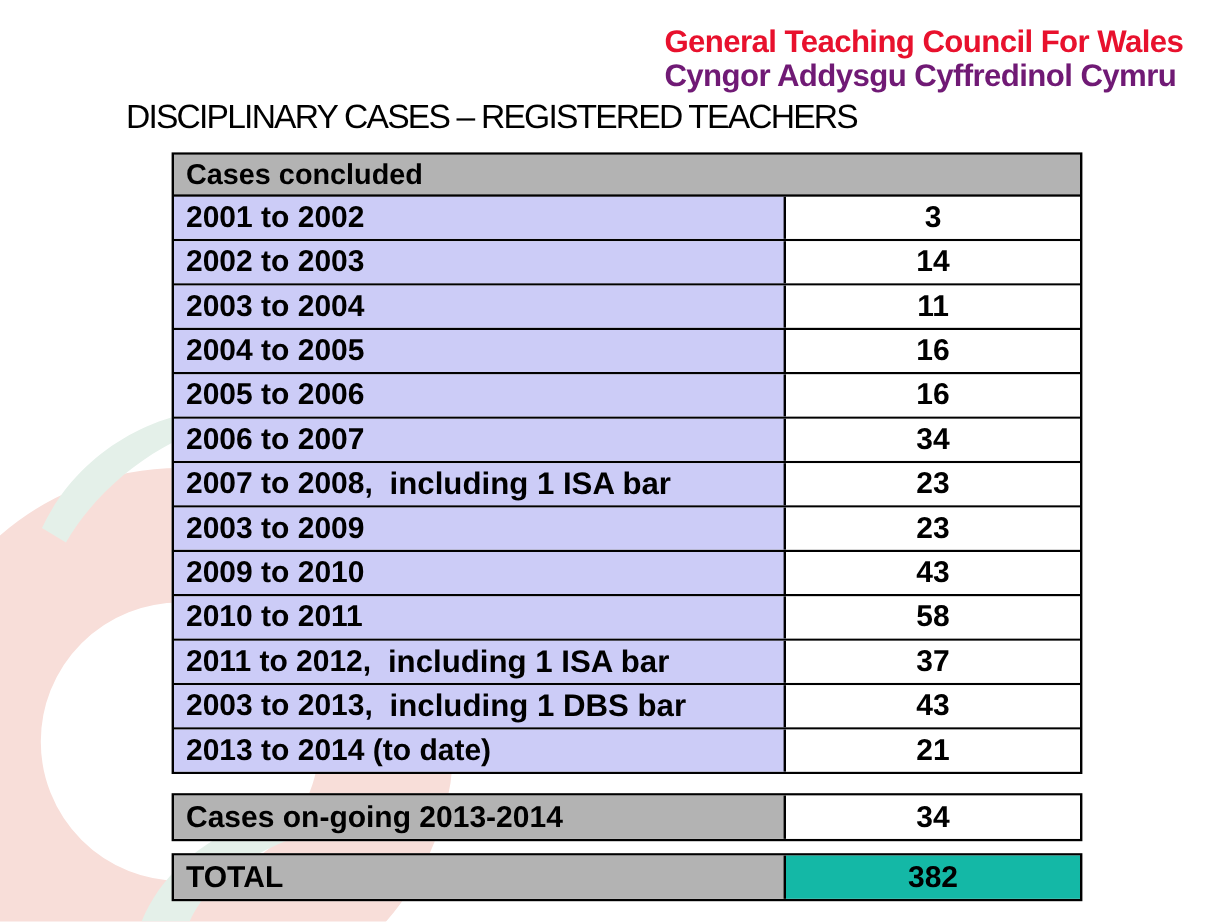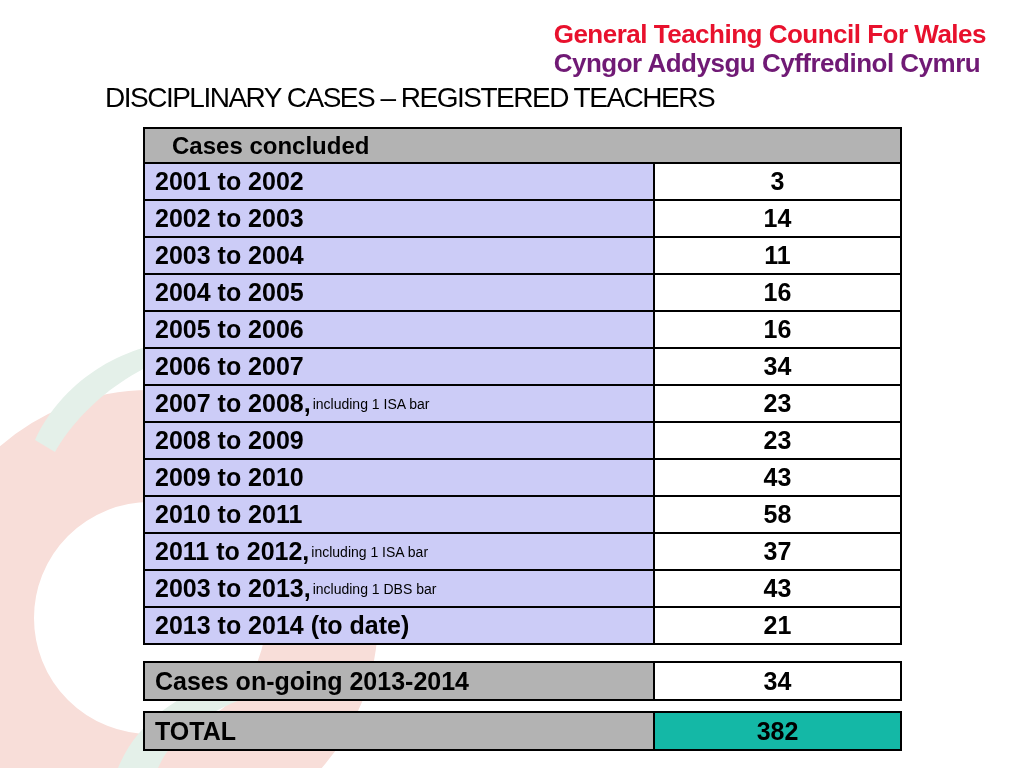--- a/index.html
+++ b/index.html
@@ -59,41 +59,41 @@
   .tbl {
     border: 2px solid #000;
     background: #fff;
   }
   .tbl-header {
     height: 35px;
     background: #b3b3b3;
     border-bottom: 2px solid #000;
     display: flex;
     align-items: center;
-    padding-left: 27px;
+    padding-left: 10px;
     font-weight: bold;
     font-size: 24px;
   }
   .row { display: flex; border-bottom: 2px solid #000; }
   .row:last-child { border-bottom: none; }
   .cell { display: flex; align-items: center; }
   .cell.label {
     width: 510px;
     height: 35px;
     background: #ccccf7;
     border-right: 2px solid #000;
     padding-left: 10px;
     font-weight: bold;
     font-size: 25px;
     white-space: nowrap;
   }
   .cell.label .note {
-    font-weight: normal;
-    font-size: 14px;
-    margin-left: 2px;
+    font-weight: bold;
+    font-size: 26px;
+    margin-left: 14px;
   }
   .cell.value {
     flex: 1;
     height: 35px;
     justify-content: center;
     font-weight: bold;
     font-size: 25px;
     background: #ffffff;
   }
 
@@ -170,21 +170,21 @@
     </div>
     <div class="row">
       <div class="cell label">
         <span>2007 to 2008,</span>
         <span class="note">including 1 ISA bar</span>
       </div>
       <div class="cell value">23</div>
     </div>
     <div class="row">
       <div class="cell label">
-        <span>2008 to 2009</span>
+        <span>2003 to 2009</span>
         <span class="note"></span>
       </div>
       <div class="cell value">23</div>
     </div>
     <div class="row">
       <div class="cell label">
         <span>2009 to 2010</span>
         <span class="note"></span>
       </div>
       <div class="cell value">43</div>

